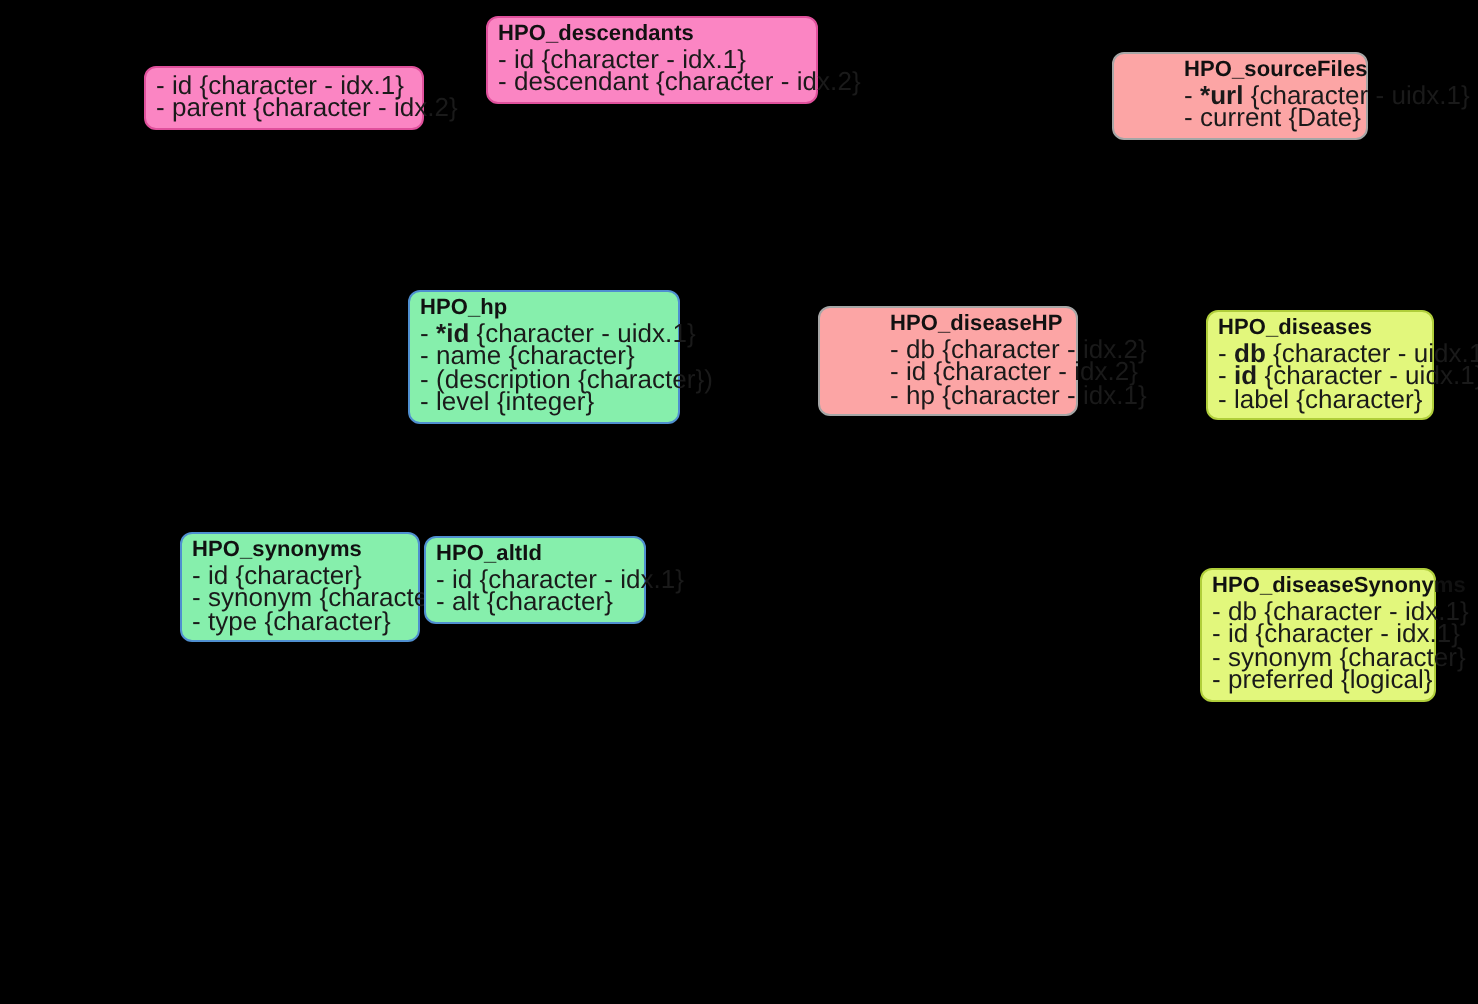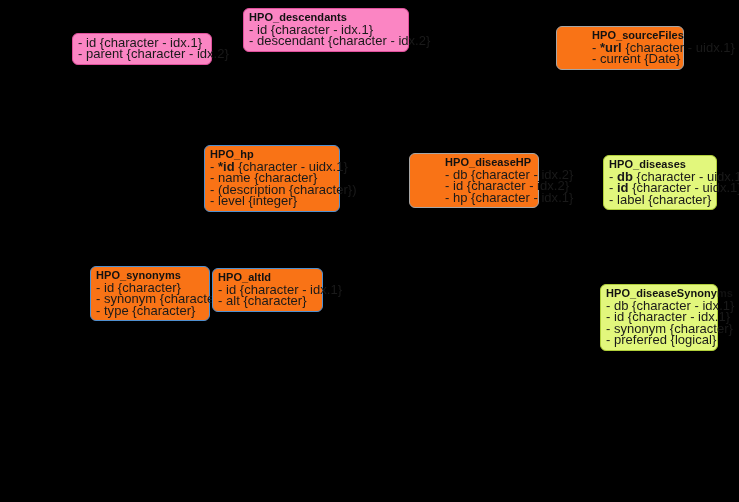--- a/index.html
+++ b/index.html
@@ -43,22 +43,22 @@
     font-size: 13px;
     font-weight: normal;
     color: #1a1a1a;
     letter-spacing: 0.02px;
   }
   .field b {
     font-weight: bold;
   }
   
   .theme-pink   { background: #fb85c3; border-color: #e0509c; }
-  .theme-blue   { background: #f97316; border-color: #4f8fd0; }
-  .theme-grey   { background: #f97316; border-color: #a6a6a6; padding-left: 35px; }
+  .theme-blue   { background: #86efac; border-color: #4f8fd0; }
+  .theme-grey   { background: #fca5a5; border-color: #a6a6a6; padding-left: 35px; }
   .theme-lime   { background: #e2f77c; border-color: #b0ce3a; }
 </style>
 </head>
 <body>
 
 <div id="canvas">
     <div class="entity theme-pink" style="left: 72px; top: 33px; width: 140px;">
       <ul class="field-list">
         <li class="field"> - id {character - idx.1}</li>
         <li class="field"> - parent {character - idx.2}</li>

